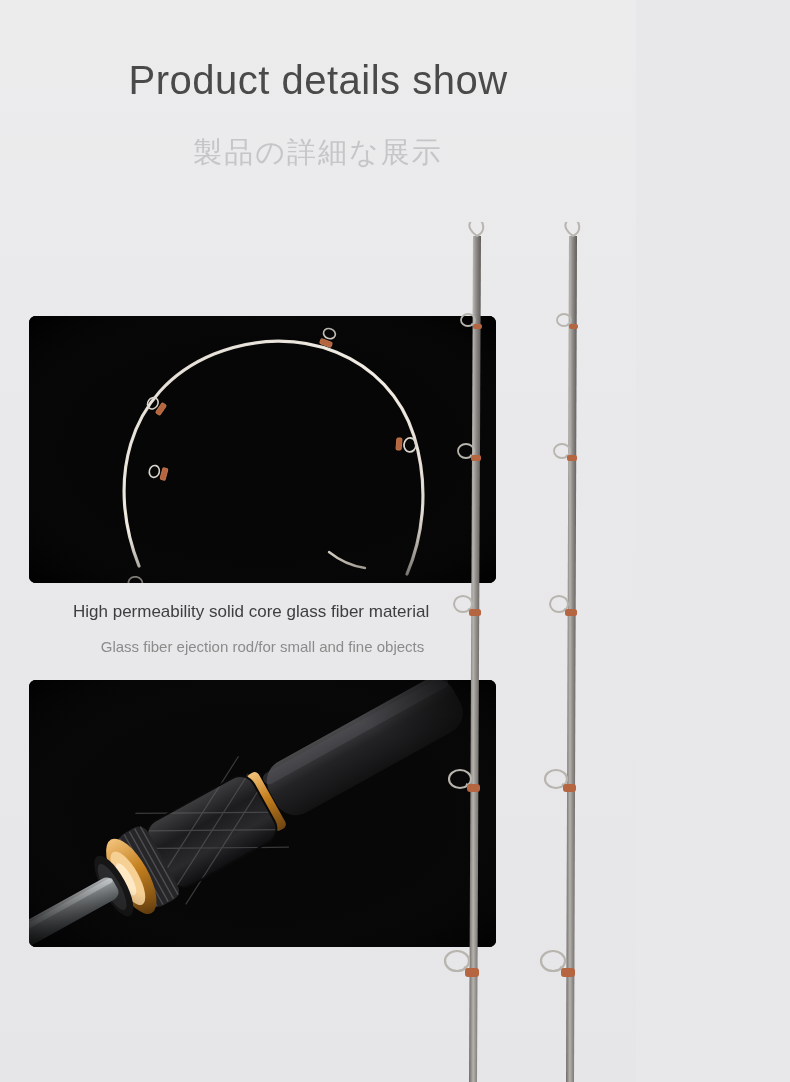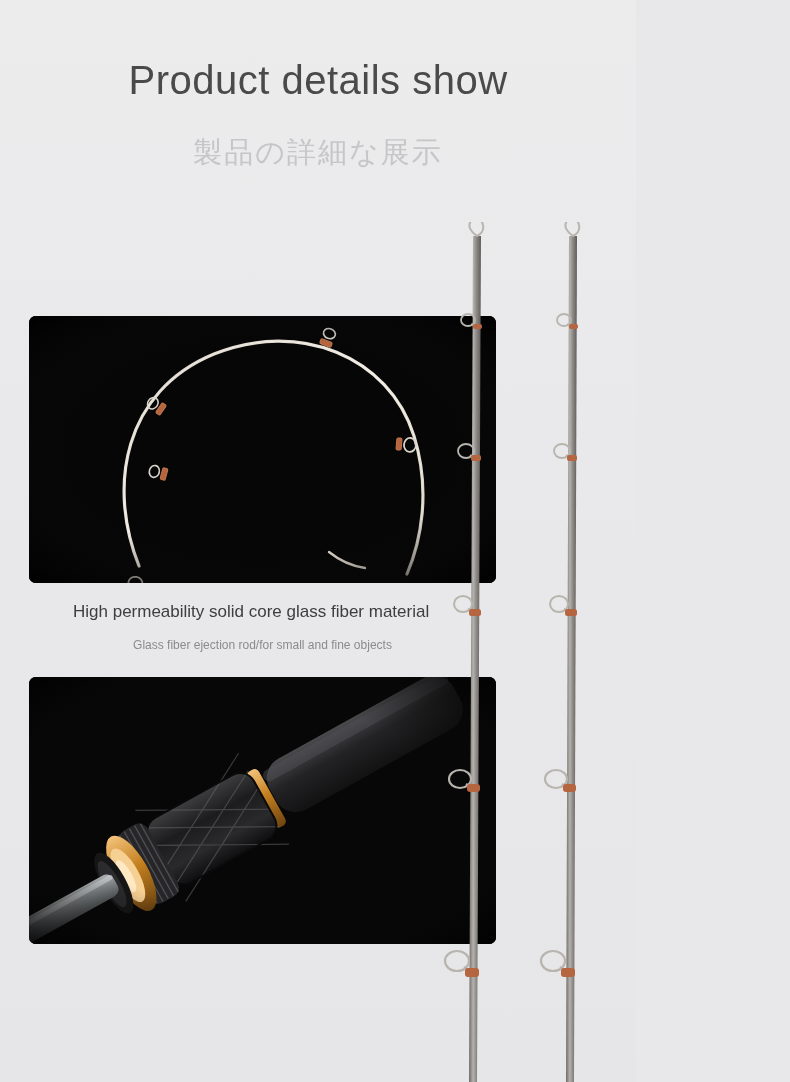--- a/index.html
+++ b/index.html
@@ -68,21 +68,21 @@
   .caption-main {
     margin-top: 18px;
     font-size: 17px;
     color: #3e3e3e;
     line-height: 1.25;
     padding-left: 44px;
     padding-right: 30px;
   }
   .caption-sub {
     margin-top: 16px;
-    font-size: 12px;
+    font-size: 15px;
     color: #8b8b8b;
     text-align: center;
     line-height: 1.2;
   }
 
   .card--second .caption-main {
     text-align: center;
     padding-left: 0;
     padding-right: 0;
     font-size: 19px;

